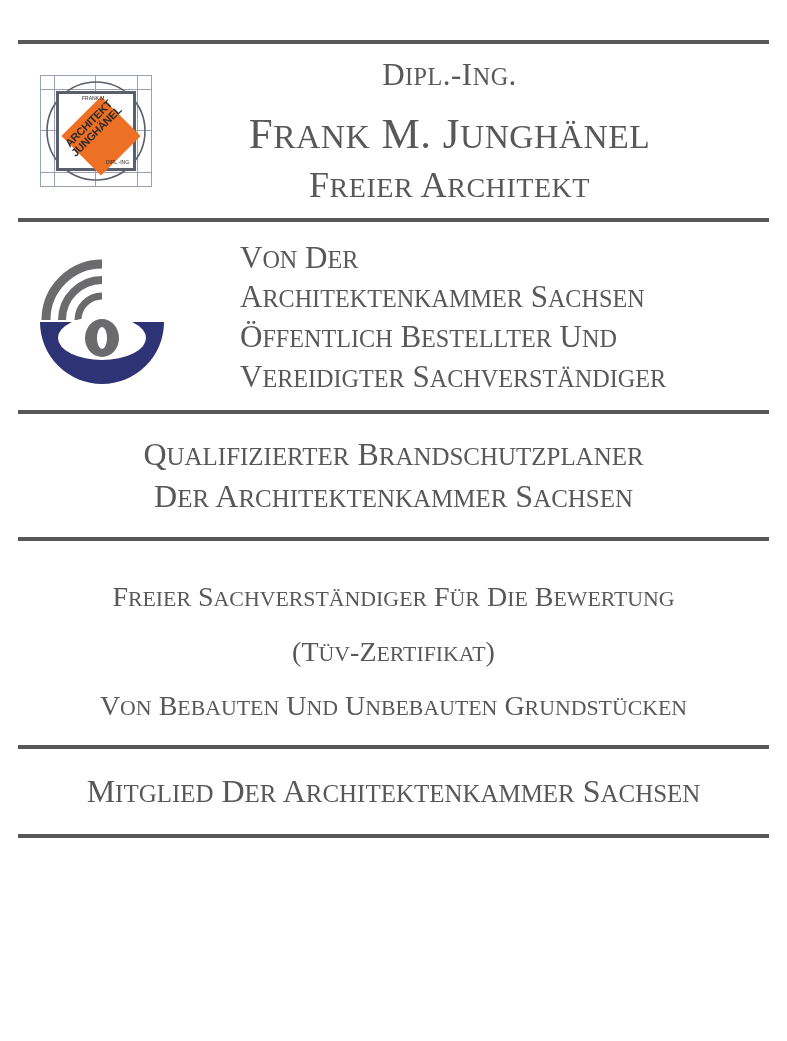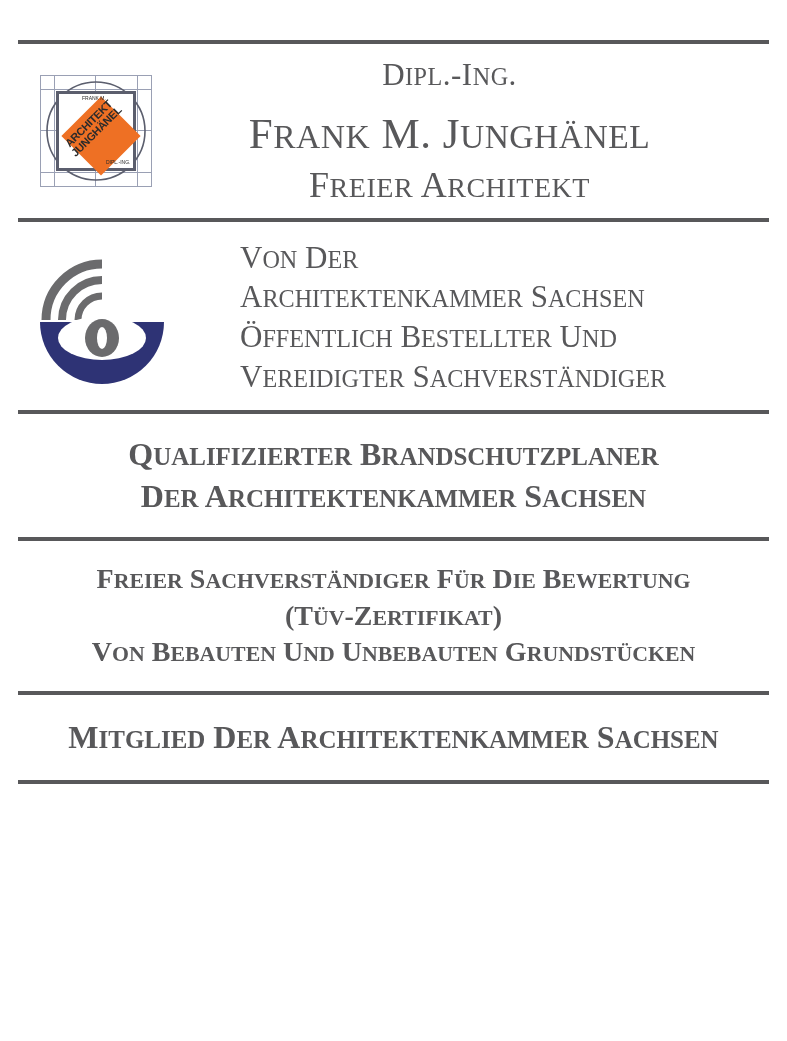--- a/index.html
+++ b/index.html
@@ -85,24 +85,23 @@
     padding-left: 20px;
     font-size: 31px;
     line-height: 1.28;
     text-align: left;
   }
 
   
   .sec-center {
     padding: 16px 0;
     text-align: center;
-    font-weight: bold;
   }
   .big { font-size: 32px; line-height: 1.3; }
-  .mid { font-size: 28px; line-height: 1.3; }
+  .mid { font-size: 28px; line-height: 1.3; margin-top: 18px; }
 
   .pad-top { padding-top: 20px; }
   .pad-bot { padding-bottom: 20px; }
 
   
   .logo-frame {
     position: absolute;
     left: 6px; top: 6px;
     width: 112px; height: 112px;
     box-sizing: border-box;

